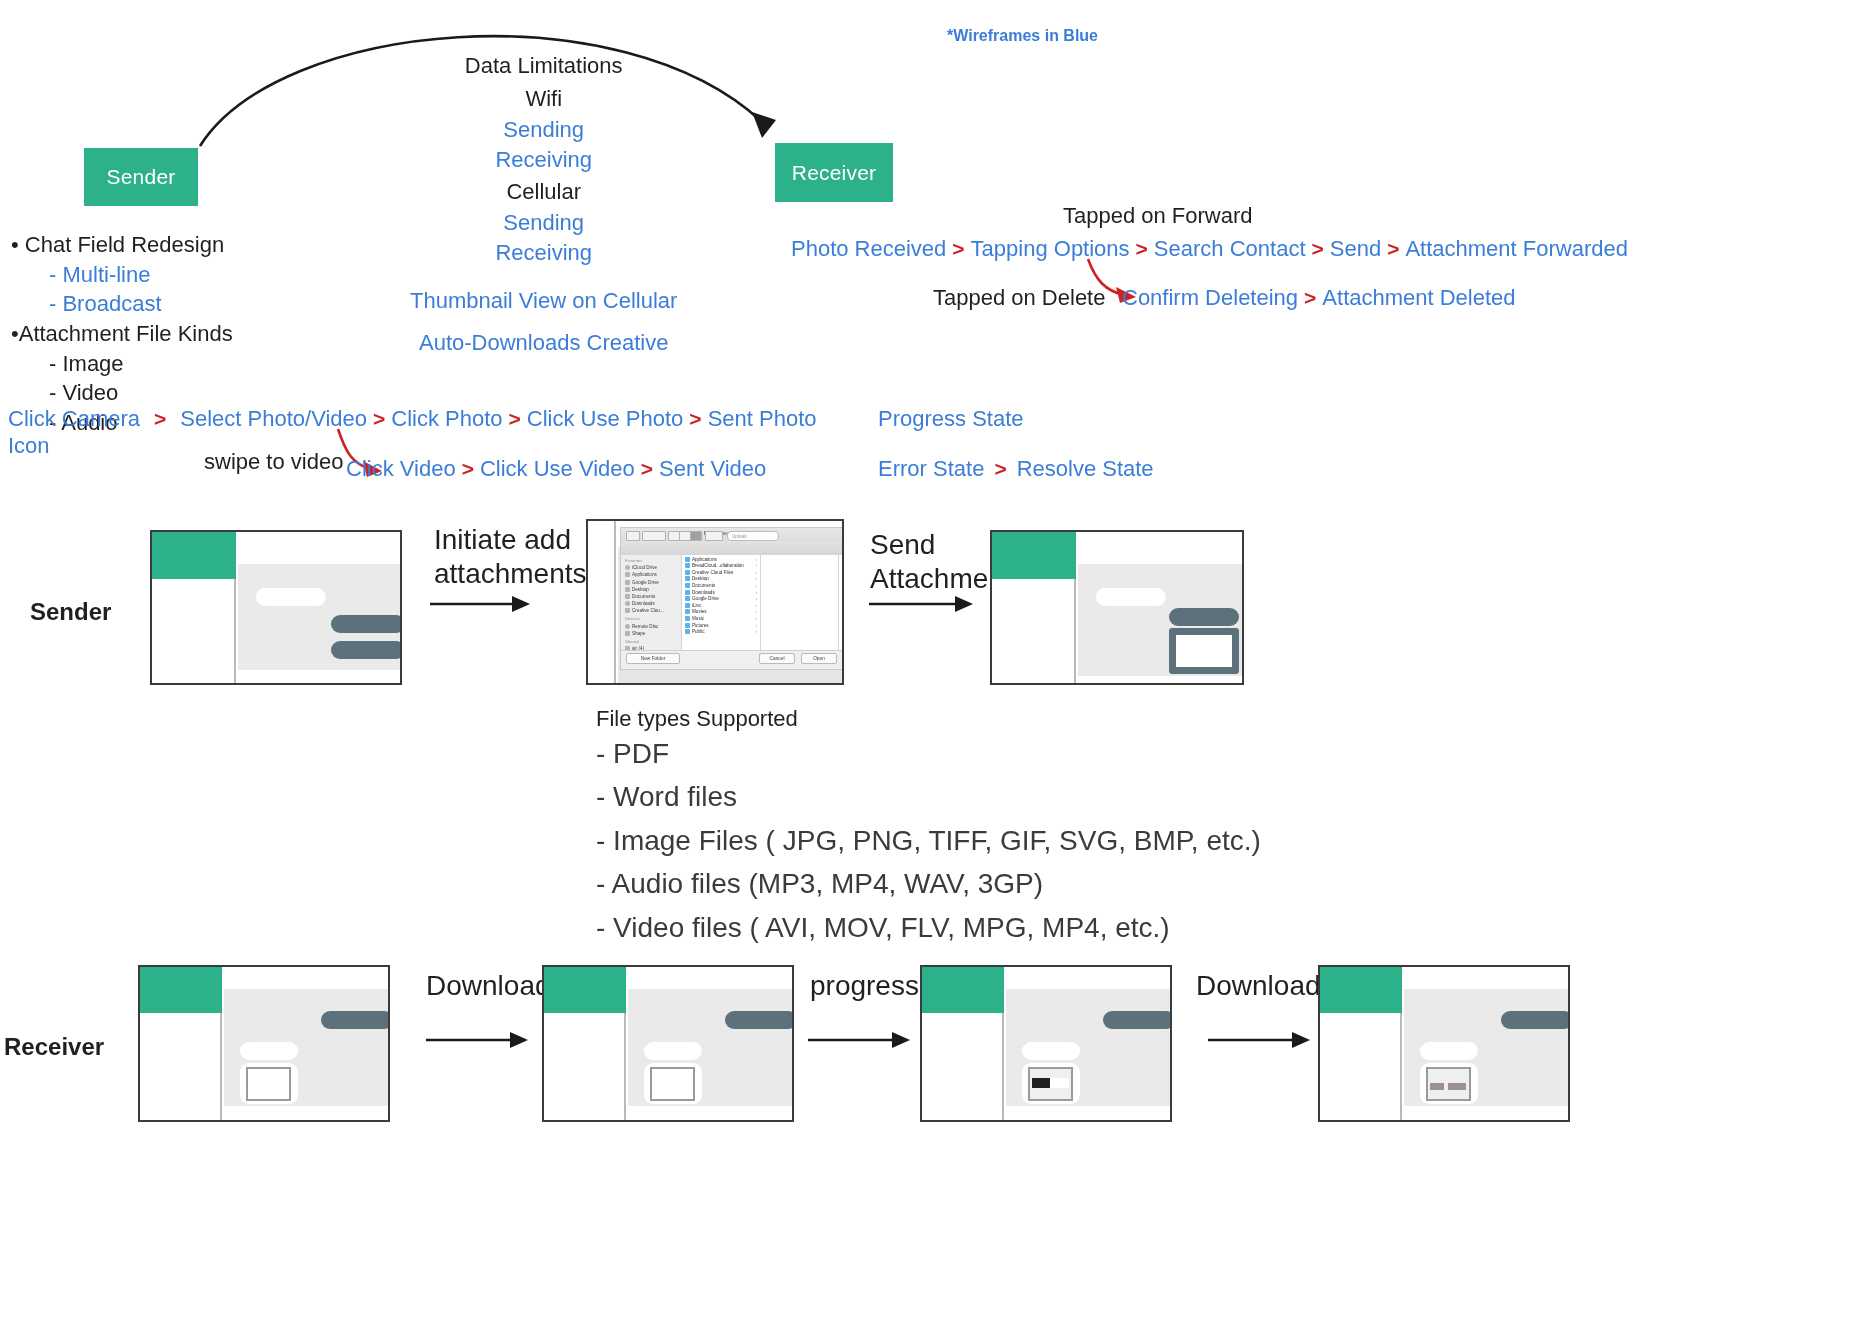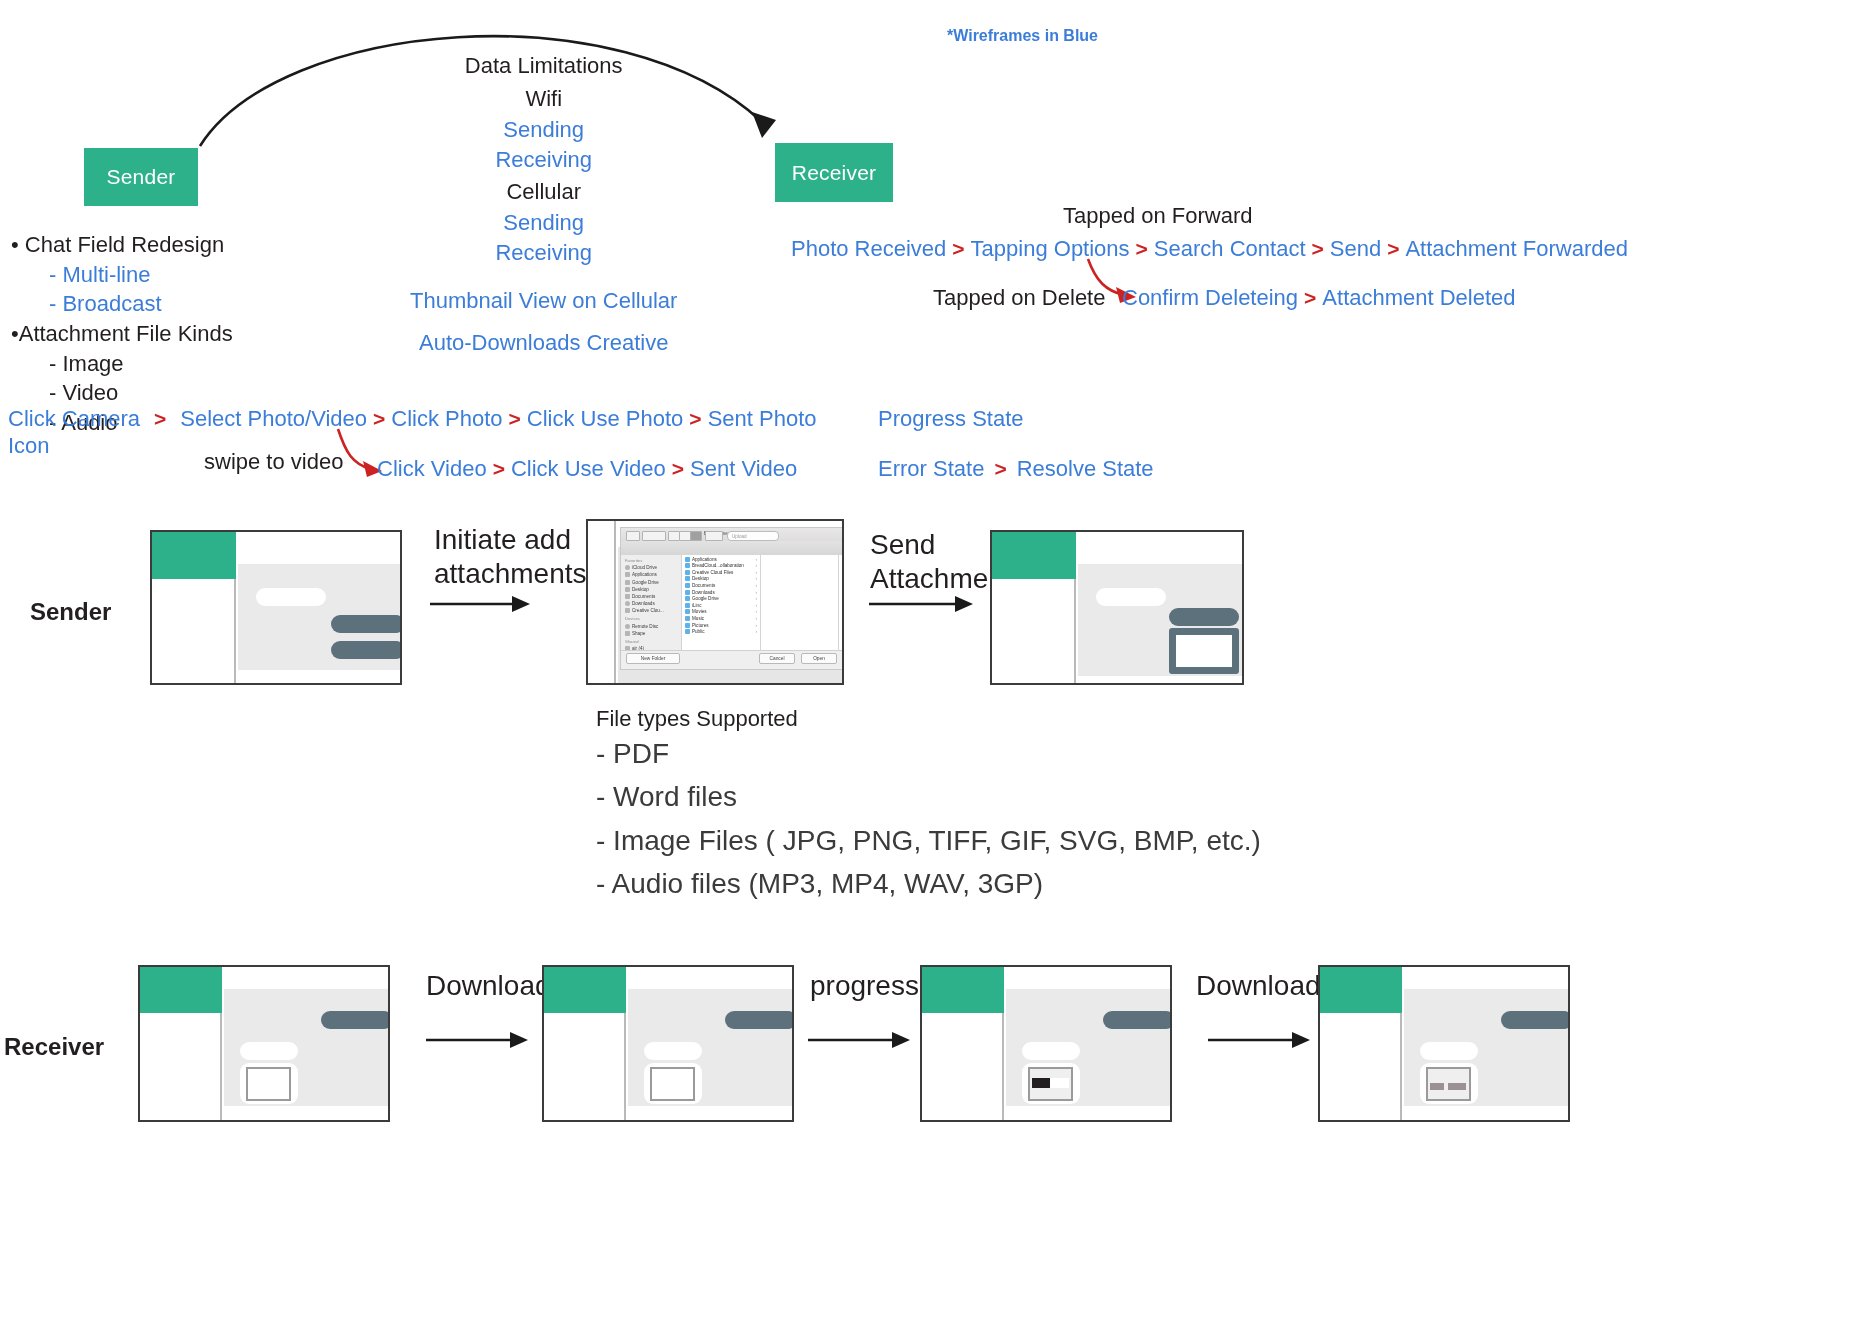--- a/index.html
+++ b/index.html
@@ -243,21 +243,21 @@
   <div class="t blue" style="margin-top:1px;">Icon</div>
 </div>
 
 <div class="abs t black" style="left:204px; top:449px;">swipe to video</div>
 
 <svg class="abs" style="left:330px; top:425px;" width="62" height="56" viewBox="0 0 62 56">
   <path d="M 8 4 C 16 28, 22 38, 40 44" fill="none" stroke="#cc2222" stroke-width="2.6"></path>
   <polygon points="52,46 33,36 37,52" fill="#cc2222"></polygon>
 </svg>
 
-<div class="abs flow" style="left:377px; top:456px;">
+<div class="abs flow" style="left:346px; top:456px;">
   <span class="t blue">Click Video</span>
   <span class="sep">&gt;</span>
   <span class="t blue">Click Use Video</span>
   <span class="sep">&gt;</span>
   <span class="t blue">Sent Video</span>
 </div>
 
 <div class="abs t blue" style="left:878px; top:406px;">Progress State</div>
 
 <div class="abs flow" style="left:878px; top:456px;">
@@ -455,20 +455,21 @@
   <div class="pill-slate" style="left:177px; top:76px; width:70px; height:18px;"></div>
   <div class="att-box" style="left:177px; top:96px; width:70px; height:46px;"></div>
 </div>
 
 <div class="abs" style="left:596px; top:706px;">
   <div class="t black" style="font-size:22px;">File types Supported</div>
   <div class="ital">- PDF</div>
   <div class="ital">- Word files</div>
   <div class="ital">- Image Files ( JPG, PNG, TIFF, GIF, SVG, BMP, etc.)</div>
   <div class="ital">- Audio files (MP3, MP4, WAV, 3GP)</div>
+  <div class="ital">- Video files ( AVI, MOV, FLV, MPG, MP4, etc.)</div>
 </div>
 
 <div class="abs label-big" style="left:4px; top:1033px;">Receiver</div>
 
 <div class="wf" style="left:138px; top:965px; width:252px; height:157px;">
   <div class="wf-left" style="width:82px;"></div>
   <div class="wf-green" style="width:82px; height:46px;"></div>
   <div class="wf-body" style="left:84px; top:22px; right:0; height:117px;"></div>
   <div class="pill-slate" style="left:181px; top:44px; width:72px; height:18px;"></div>
   <div class="pill-white" style="left:100px; top:75px; width:58px; height:18px;"></div>

